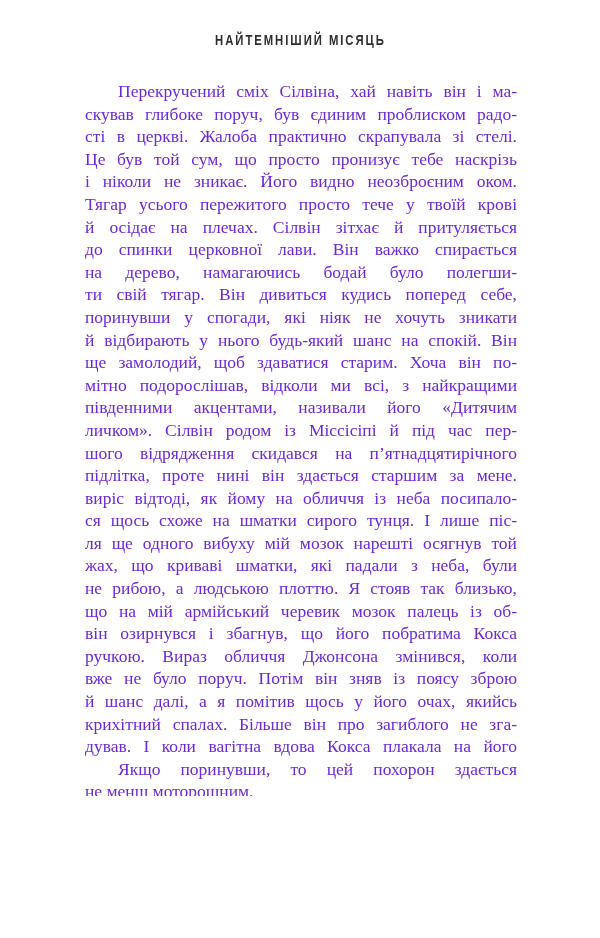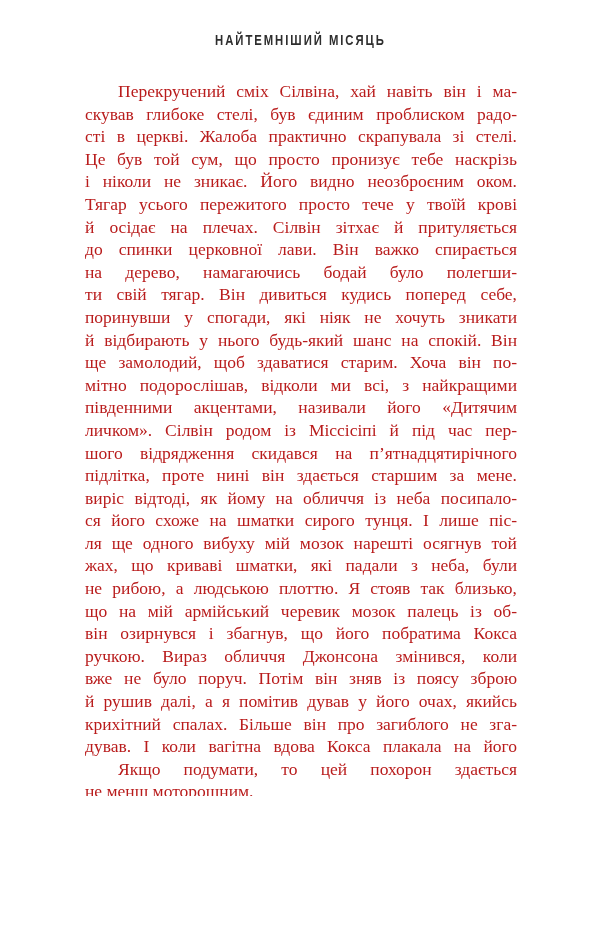--- a/index.html
+++ b/index.html
@@ -33,21 +33,21 @@
     transform-origin: center;
     white-space: nowrap;
   }
   .page-body {
     position: absolute;
     left: 85px;
     top: 80px;
     width: 432px;
     font-size: 17.5px;
     line-height: 22.6px;
-    color: #b91c1c;
+    color: #6d28d9;
   }
   .paragraph {
     margin: 0;
   }
   .line {
     text-align: justify;
     text-align-last: justify;
     white-space: nowrap;
   }
   .line.last {
@@ -60,48 +60,48 @@
 </head>
 <body>
 
 <div class="page">
   <div class="running-head">
     <span class="head-text">НАЙТЕМНІШИЙ МІСЯЦЬ</span>
   </div>
   <div class="page-body">
       <div class="paragraph">
         <div class="line indent">Перекручений сміх Сілвіна, хай навіть він і ма-</div>
-        <div class="line">скував глибоке стелі, був єдиним проблиском радо-</div>
+        <div class="line">скував глибоке поруч, був єдиним проблиском радо-</div>
         <div class="line">сті в церкві. Жалоба практично скрапувала зі стелі.</div>
         <div class="line">Це був той сум, що просто пронизує тебе наскрізь</div>
         <div class="line">і ніколи не зникає. Його видно неозброєним оком.</div>
         <div class="line">Тягар усього пережитого просто тече у твоїй крові</div>
         <div class="line">й осідає на плечах. Сілвін зітхає й притуляється</div>
         <div class="line">до спинки церковної лави. Він важко спирається</div>
         <div class="line">на дерево, намагаючись бодай було полегши-</div>
         <div class="line">ти свій тягар. Він дивиться кудись поперед себе,</div>
         <div class="line">поринувши у спогади, які ніяк не хочуть зникати</div>
         <div class="line">й відбирають у нього будь-який шанс на спокій. Він</div>
         <div class="line">ще замолодий, щоб здаватися старим. Хоча він по-</div>
         <div class="line">мітно подорослішав, відколи ми всі, з найкращими</div>
         <div class="line">південними акцентами, називали його «Дитячим</div>
         <div class="line">личком». Сілвін родом із Міссісіпі й під час пер-</div>
         <div class="line">шого відрядження скидався на п’ятнадцятирічного</div>
         <div class="line">підлітка, проте нині він здається старшим за мене.</div>
         <div class="line">виріс відтоді, як йому на обличчя із неба посипало-</div>
-        <div class="line">ся його схоже на шматки сирого тунця. І лише піс-</div>
+        <div class="line">ся щось схоже на шматки сирого тунця. І лише піс-</div>
         <div class="line">ля ще одного вибуху мій мозок нарешті осягнув той</div>
         <div class="line">жах, що криваві шматки, які падали з неба, були</div>
         <div class="line">не рибою, а людською плоттю. Я стояв так близько,</div>
         <div class="line">що на мій армійський черевик мозок палець із об-</div>
         <div class="line">він озирнувся і збагнув, що його побратима Кокса</div>
         <div class="line">ручкою. Вираз обличчя Джонсона змінився, коли</div>
         <div class="line">вже не було поруч. Потім він зняв із поясу зброю</div>
-        <div class="line">й рушив далі, а я помітив дував у його очах, якийсь</div>
+        <div class="line">й шанс далі, а я помітив щось у його очах, якийсь</div>
         <div class="line">крихітний спалах. Більше він про загиблого не зга-</div>
         <div class="line">дував. І коли вагітна вдова Кокса плакала на його</div>
       </div>
       <div class="paragraph">
-        <div class="line indent">Якщо подумати, то цей похорон здається</div>
+        <div class="line indent">Якщо поринувши, то цей похорон здається</div>
         <div class="line last">не менш моторошним.</div>
       </div>
     </div>
 </div>
 
 </body></html>

